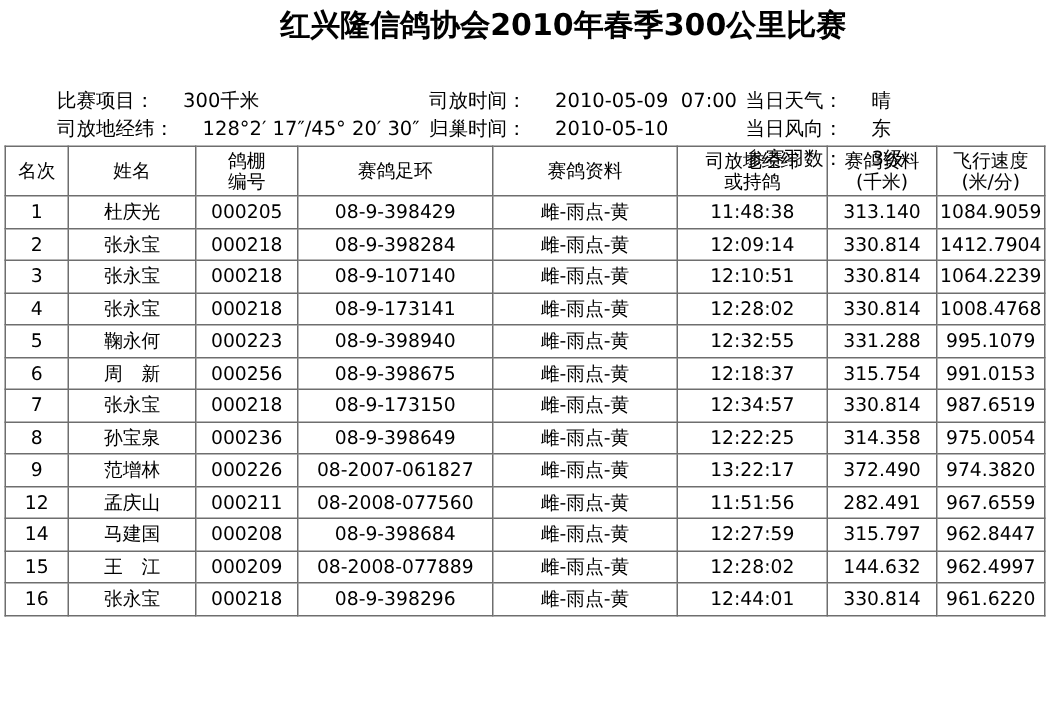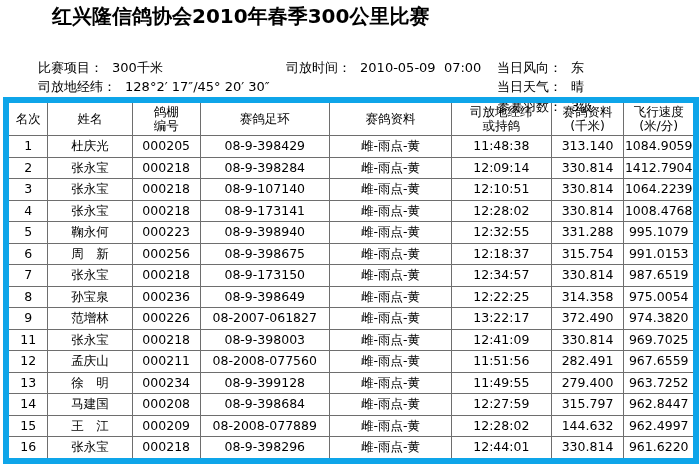--- a/index.html
+++ b/index.html
@@ -5,36 +5,36 @@
   html, body { margin: 0; padding: 0; }
   body {
     width: 699px; height: 476px;
     background: #ffffff; color: #000000;
     font-family: "DejaVu Sans", sans-serif;
     position: relative; overflow: hidden;
   }
   .title {
     position: absolute; top: 3px; left: 0;
     width: 699px; box-sizing: border-box; padding-left: 52px;
-    margin: 0; 
+    margin: 0; text-align: center;
     font-size: 20px; font-weight: bold; letter-spacing: 0;
     white-space: nowrap;
   }
   .info { position: absolute; top: 38px; left: 0; width: 699px; font-size: 13px; }
   .info-col { position: absolute; top: 0; }
   .info-col-left   { left: 5px; }
   .info-col-middle { left: 253px; }
   .info-col-right  { left: 464px; }
   .info-line { height: 19.5px; line-height: 19.5px; white-space: pre; }
-  .info-value { margin-left: 9px; white-space: pre; }
+  .info-value { margin-left: 19px; white-space: pre; }
   table.results {
     position: absolute; top: 97px; left: 3px;
     border-collapse: collapse; table-layout: fixed;
     font-size: 12.5px; text-align: center;
-    border: 6px solid #0ea5e9;
+    border: 1px solid #0ea5e9;
   }
   table.results th, table.results td {
     border: 1px solid #6e6e6e;
     padding: 0; overflow: hidden;
     font-weight: normal; white-space: pre-line;
   }
   table.results thead th { height: 32px; line-height: 14px; }
   table.results td { height: 20.5px; line-height: 20.5px; }
 </style>
 </head>
@@ -50,27 +50,30 @@
         <span class="info-label">比赛项目：</span><span class="info-value">300千米</span>
       </div>
       <div class="info-line">
         <span class="info-label">司放地经纬：</span><span class="info-value">128°2′ 17″/45° 20′ 30″</span>
       </div>
     </div>
     <div class="info-col info-col-middle">
       <div class="info-line">
         <span class="info-label">司放时间：</span><span class="info-value">2010-05-09  07:00</span>
       </div>
+      <div class="info-line">
+        <span class="info-label">归巢时间：</span><span class="info-value">2010-05-10</span>
+      </div>
     </div>
     <div class="info-col info-col-right">
       <div class="info-line">
+        <span class="info-label">当日天气：</span><span class="info-value">晴</span>
+      </div>
+      <div class="info-line">
         <span class="info-label">当日风向：</span><span class="info-value">东</span>
-      </div>
-      <div class="info-line">
-        <span class="info-label">当日天气：</span><span class="info-value">晴</span>
       </div>
       <div class="info-line">
         <span class="info-label">参赛羽数：</span><span class="info-value">3级</span>
       </div>
     </div>
   </div>
 
   <table class="results">
     <colgroup>
       <col style="width:42px">
@@ -183,50 +186,30 @@
     <td>9</td>
     <td>范增林</td>
     <td>000226</td>
     <td>08-2007-061827</td>
     <td>雌-雨点-黄</td>
     <td>13:22:17</td>
     <td>372.490</td>
     <td>974.3820</td>
   </tr>
         <tr>
-    <td>11</td>
-    <td>张永宝</td>
-    <td>000218</td>
-    <td>08-9-398003</td>
-    <td>雌-雨点-黄</td>
-    <td>12:41:09</td>
-    <td>330.814</td>
-    <td>969.7025</td>
-  </tr>
-        <tr>
     <td>12</td>
     <td>孟庆山</td>
     <td>000211</td>
     <td>08-2008-077560</td>
     <td>雌-雨点-黄</td>
     <td>11:51:56</td>
     <td>282.491</td>
     <td>967.6559</td>
   </tr>
         <tr>
-    <td>13</td>
-    <td>徐　明</td>
-    <td>000234</td>
-    <td>08-9-399128</td>
-    <td>雌-雨点-黄</td>
-    <td>11:49:55</td>
-    <td>279.400</td>
-    <td>963.7252</td>
-  </tr>
-        <tr>
     <td>14</td>
     <td>马建国</td>
     <td>000208</td>
     <td>08-9-398684</td>
     <td>雌-雨点-黄</td>
     <td>12:27:59</td>
     <td>315.797</td>
     <td>962.8447</td>
   </tr>
         <tr>

